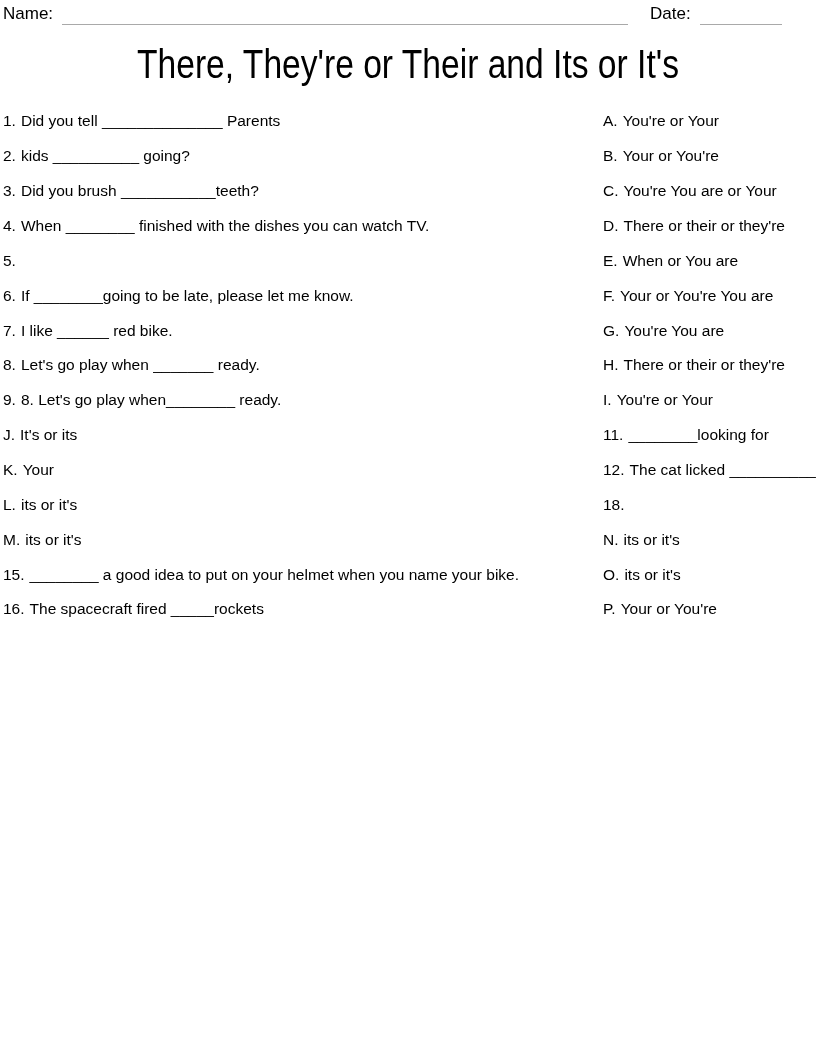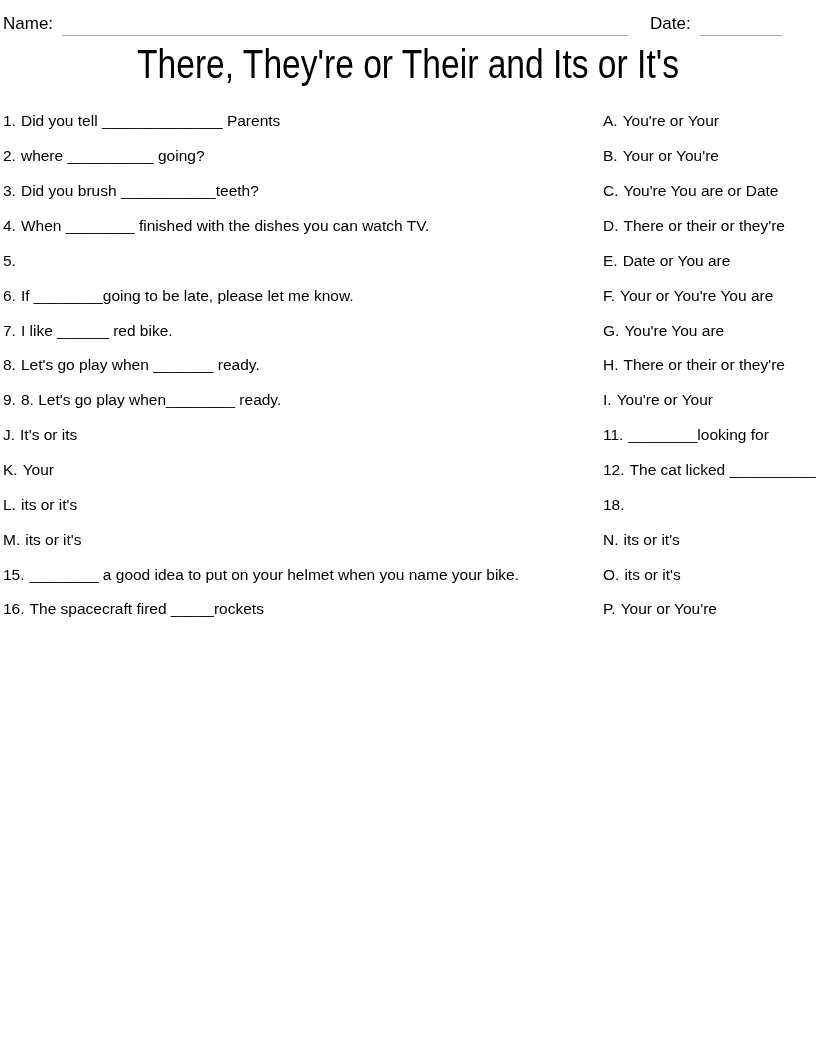--- a/index.html
+++ b/index.html
@@ -18,23 +18,22 @@
   }
 
   
   .header {
     position: absolute;
     top: 2px;
     left: 3px;
     right: 24px;
     height: 24px;
     display: flex;
-    align-items: center;
+    align-items: flex-start;
     white-space: nowrap;
-    margin-top: 10px;
   }
   .header .label {
     font-size: 17px;
     line-height: 24px;
     color: #000000;
   }
   .header .rule {
     display: inline-block;
     height: 22px;
     border-bottom: 1.5px solid #a9a9a9;
@@ -106,48 +105,48 @@
       <div class="cell question">
         <span class="num">1.</span>
         <span class="txt">Did you tell ______________ Parents</span>
       </div>
       <div class="cell answer">
         <span class="num">A.</span>
         <span class="txt">You're or Your</span>
       </div>
       <div class="cell question">
         <span class="num">2.</span>
-        <span class="txt">where __________ going?</span>
+        <span class="txt">kids __________ going?</span>
       </div>
       <div class="cell answer">
         <span class="num">B.</span>
         <span class="txt">Your or You're</span>
       </div>
       <div class="cell question">
         <span class="num">3.</span>
         <span class="txt">Did you brush ___________teeth?</span>
       </div>
       <div class="cell answer">
         <span class="num">C.</span>
-        <span class="txt">You're You are or Date</span>
+        <span class="txt">You're You are or Your</span>
       </div>
       <div class="cell question">
         <span class="num">4.</span>
         <span class="txt">When ________ finished with the dishes you can watch TV.</span>
       </div>
       <div class="cell answer">
         <span class="num">D.</span>
         <span class="txt">There or their or they're</span>
       </div>
       <div class="cell question">
         <span class="num">5.</span>
       </div>
       <div class="cell answer">
         <span class="num">E.</span>
-        <span class="txt">Date or You are</span>
+        <span class="txt">When or You are</span>
       </div>
       <div class="cell question">
         <span class="num">6.</span>
         <span class="txt">If ________going to be late, please let me know.</span>
       </div>
       <div class="cell answer">
         <span class="num">F.</span>
         <span class="txt">Your or You're You are</span>
       </div>
       <div class="cell question">

